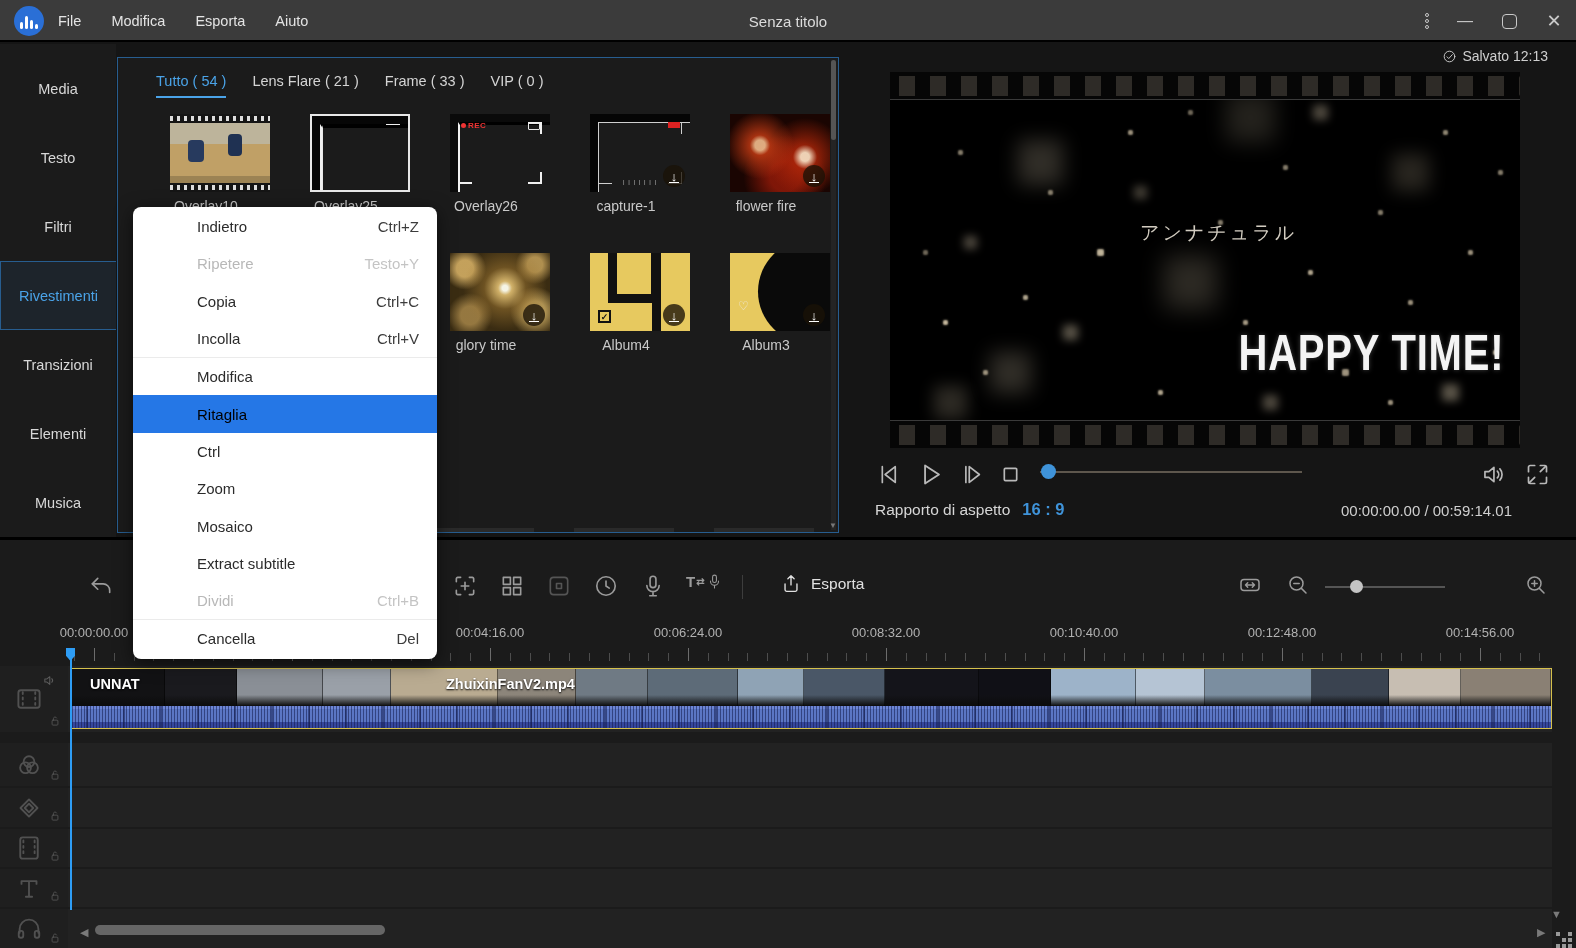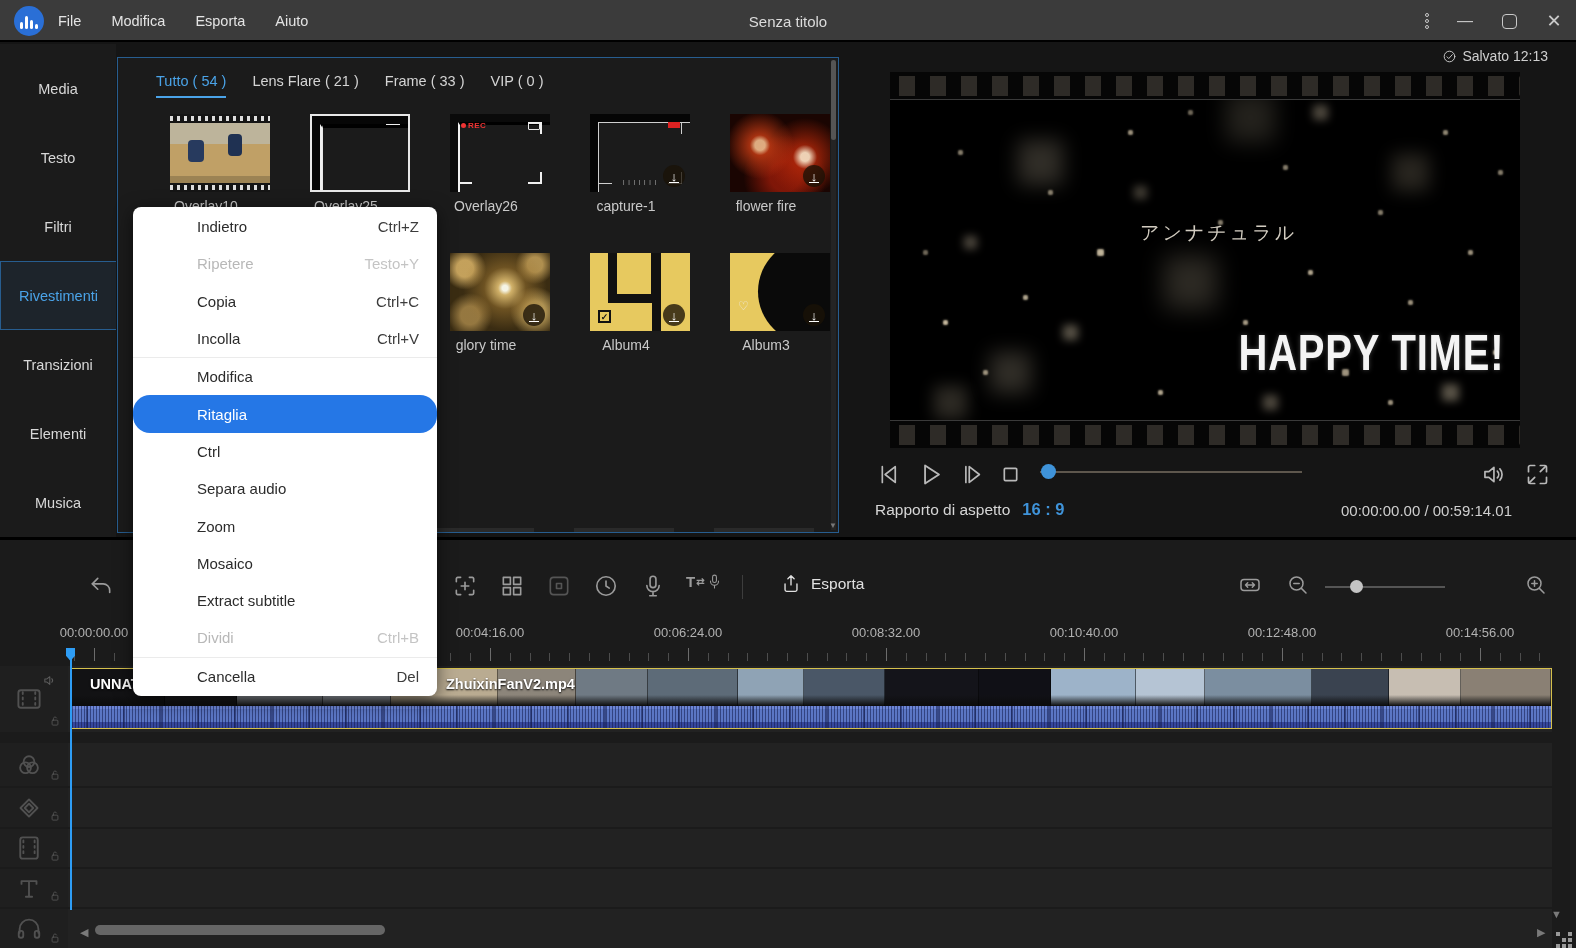--- a/index.html
+++ b/index.html
@@ -125,21 +125,21 @@
   .hscroll{position:absolute;left:95px;top:385px;width:290px;height:10px;border-radius:5px;background:#666;}
   .sarrow{position:absolute;color:#7a7a7a;font-size:11px;}
   .grip{position:absolute;left:1556px;top:392px;width:4px;height:4px;background:#999;box-shadow:12px 0 #999,6px 6px #999,12px 6px #999,0 12px #999,6px 12px #999,12px 12px #999;}
 
   
   .ctxmenu{position:absolute;left:133px;top:207px;width:304px;background:#fff;border-radius:8px;box-shadow:0 4px 18px rgba(0,0,0,.55);z-index:50;overflow:hidden;padding:1px 0;}
   .mi{height:37.3px;display:flex;align-items:center;justify-content:space-between;padding:0 18px 0 64px;font-size:15px;color:#2b2b2b;}
   .mi .sc{color:#3c3c3c;}
   .mi.disabled{color:#b8b8b8;}
   .mi.disabled .sc{color:#c4c4c4;}
-  .mi.hl{background:#2577e6;color:#ffffff;border-radius:17px;}
+  .mi.hl{background:#2577e6;color:#000000;}
   .msep{border-top:1px solid #ebebeb;margin:0;}
 </style>
 </head>
 <body>
 
 <div class="app">
 
   <div class="titlebar">
     <div class="logo">
       <i style="height:7px"></i>
@@ -662,23 +662,20 @@
       <div class="mi">
         <span class="lb">Modifica</span>
       </div>
       <div class="mi hl">
         <span class="lb">Ritaglia</span>
       </div>
       <div class="mi">
         <span class="lb">Ctrl</span>
       </div>
       <div class="mi">
-        <span class="lb">Separa audio</span>
-      </div>
-      <div class="mi">
         <span class="lb">Zoom</span>
       </div>
       <div class="mi">
         <span class="lb">Mosaico</span>
       </div>
       <div class="mi">
         <span class="lb">Extract subtitle</span>
       </div>
       <div class="mi disabled">
         <span class="lb">Dividi</span>

